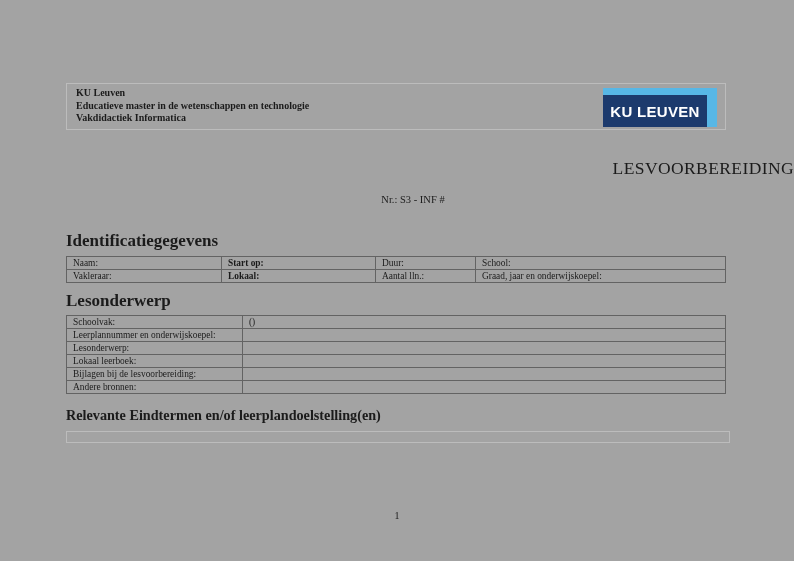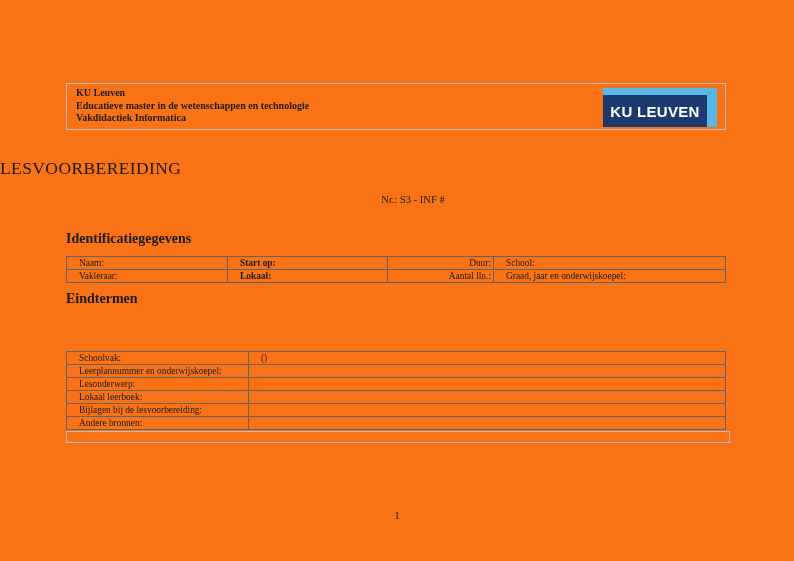--- a/index.html
+++ b/index.html
@@ -1,17 +1,17 @@
 <!DOCTYPE html>
 <html><head>
 <meta charset="utf-8">
 <style>
   html, body { margin:0; padding:0; background:#ffffff; }
   .page {
-    position:relative; width:794px; height:561px; background:#f97316;
+    position:relative; width:794px; height:561px; background:#a3a3a3;
     font-family:"Liberation Serif", serif; color:#1b1b1b; overflow:hidden;
   }
 
   
   .header-box {
     position:absolute; left:66px; top:83px; width:660px; height:47px;
     border:1px solid #bcbcbc; box-sizing:border-box;
   }
   .header-lines {
     position:absolute; left:9px; top:3px;
@@ -24,40 +24,40 @@
     position:absolute; left:0; top:7px; width:104px; height:32px; background:#1c3a6d;
     display:flex; align-items:center; justify-content:center;
   }
   .logo-text {
     color:#ffffff; font-family:"Liberation Sans", sans-serif; font-weight:bold;
     font-size:15px; letter-spacing:0.3px; white-space:nowrap;
   }
 
   
   .title {
-    position:absolute; left:0; top:158px; width:794px; text-align:left;
+    position:absolute; left:0; top:158px; width:794px; text-align:right;
     font-size:17.5px; letter-spacing:0.4px;
   }
   .subtitle { position:absolute; left:0; top:194px; width:794px; text-align:center; font-size:10.5px;margin-left:16px; }
 
   
-  .sect { position:absolute; left:66px; font-weight:bold; font-size:14px; white-space:nowrap; }
+  .sect { position:absolute; left:66px; font-weight:bold; font-size:17px; white-space:nowrap; }
   .h-ident { top:231px; }
   .h-les   { top:291px; }
   .h-eind  { top:407px; font-size:14.2px; }
 
   
   table { position:absolute; left:66px; width:660px; border-collapse:collapse; table-layout:fixed; }
   .t1 { top:256px; }
-  .t2 { top:315px;margin-top:36px; }
+  .t2 { top:315px; }
   td {
     border:1px solid #636363; font-size:9.4px; height:11px;
-    padding:0 2px 1px 12px; white-space:nowrap; overflow:hidden; vertical-align:middle;
+    padding:0 2px 1px 6px; white-space:nowrap; overflow:hidden; vertical-align:middle;
   }
-  .t1 .c1 { width:146px; } .t1 .c2 { width:145px;font-weight:bold; } .t1 .c3 { width:91px;text-align:right; }
+  .t1 .c1 { width:146px; } .t1 .c2 { width:145px;font-weight:bold; } .t1 .c3 { width:91px; }
   .t2 .lbl { width:167px; }
 
   
   .empty-box {
     position:absolute; left:66px; top:431px; width:658px; height:10px;
     border:1px solid #bcbcbc; font-size:9.4px; padding-left:4px; box-sizing:content-box;
   }
 
   .pagenum { position:absolute; left:0; top:510px; width:794px; text-align:center; font-size:10px; }
 </style>
@@ -93,21 +93,21 @@
     </tr>
     <tr>
       <td class="c1">Vakleraar:</td>
       <td class="c2">Lokaal:</td>
       <td class="c3">Aantal lln.:</td>
       <td class="c4">Graad, jaar en onderwijskoepel:</td>
     </tr>
   </tbody>
     </table>
 
-  <div class="sect h-les">Eindtermen</div>
+  <div class="sect h-les">Lesonderwerp</div>
   <table class="t2">
     <tbody>
         <tr>
       <td class="lbl">Schoolvak:</td>
       <td class="val">()</td>
     </tr>
     <tr>
       <td class="lbl">Leerplannummer en onderwijskoepel:</td>
       <td class="val"></td>
     </tr>
@@ -123,17 +123,18 @@
       <td class="lbl">Bijlagen bij de lesvoorbereiding:</td>
       <td class="val"></td>
     </tr>
     <tr>
       <td class="lbl">Andere bronnen:</td>
       <td class="val"></td>
     </tr>
   </tbody>
     </table>
 
+  <div class="sect h-eind">Relevante Eindtermen en/of leerplandoelstelling(en)</div>
   <div class="empty-box"></div>
 
   <div class="pagenum">1</div>
 
 </div>
 
 </body></html>

